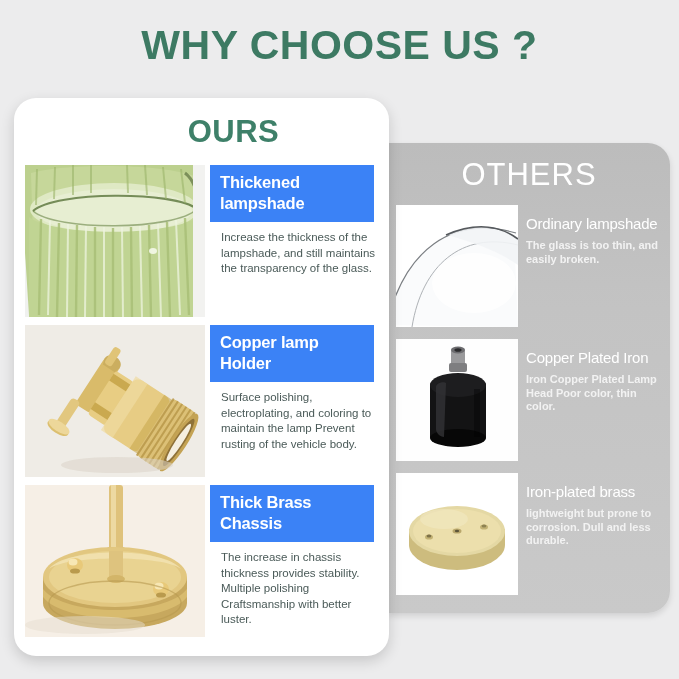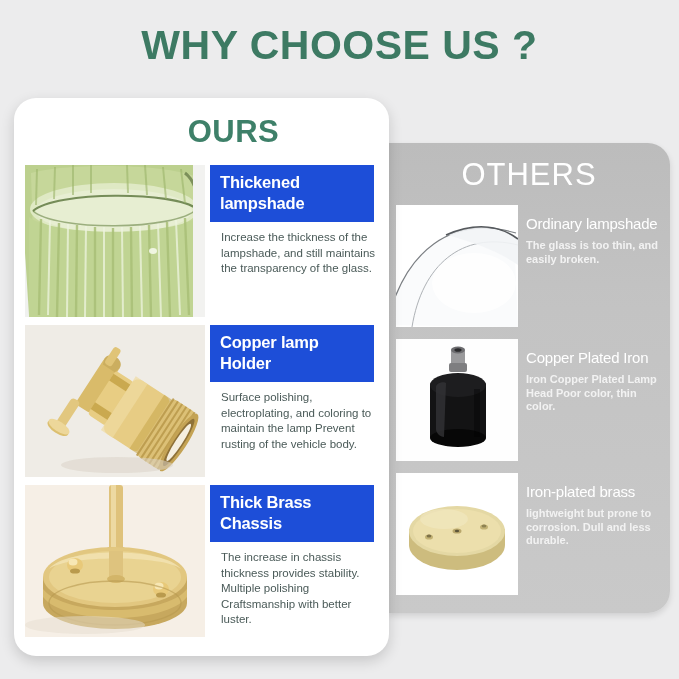--- a/index.html
+++ b/index.html
@@ -59,21 +59,21 @@
     position:absolute;left:0;top:16px;width:375px;text-align:center;
     font-size:31px;color:#3e8069;font-weight:bold;letter-spacing:0.5px;margin-left:32px;
   }
   .ours-row{position:absolute;left:0;width:375px;height:160px;}
   .ours-thumb{
     position:absolute;left:11px;top:0;width:180px;height:152px;
     overflow:hidden;background:#f3efe9;
   }
   .ours-text{position:absolute;left:196px;top:0;width:170px;}
   .ours-banner{
-    background:#1d4ed8;color:#ffffff;
+    background:#3b82f6;color:#ffffff;
     font-size:16.5px;line-height:21px;font-weight:bold;
     padding:7px 0 8px 10px;
     width:164px;box-sizing:border-box;
     letter-spacing:-0.2px;
   }
   .ours-desc{
     margin-top:8px;padding-left:11px;
     font-size:11.5px;line-height:15.5px;color:#4a5a58;
   }
 

